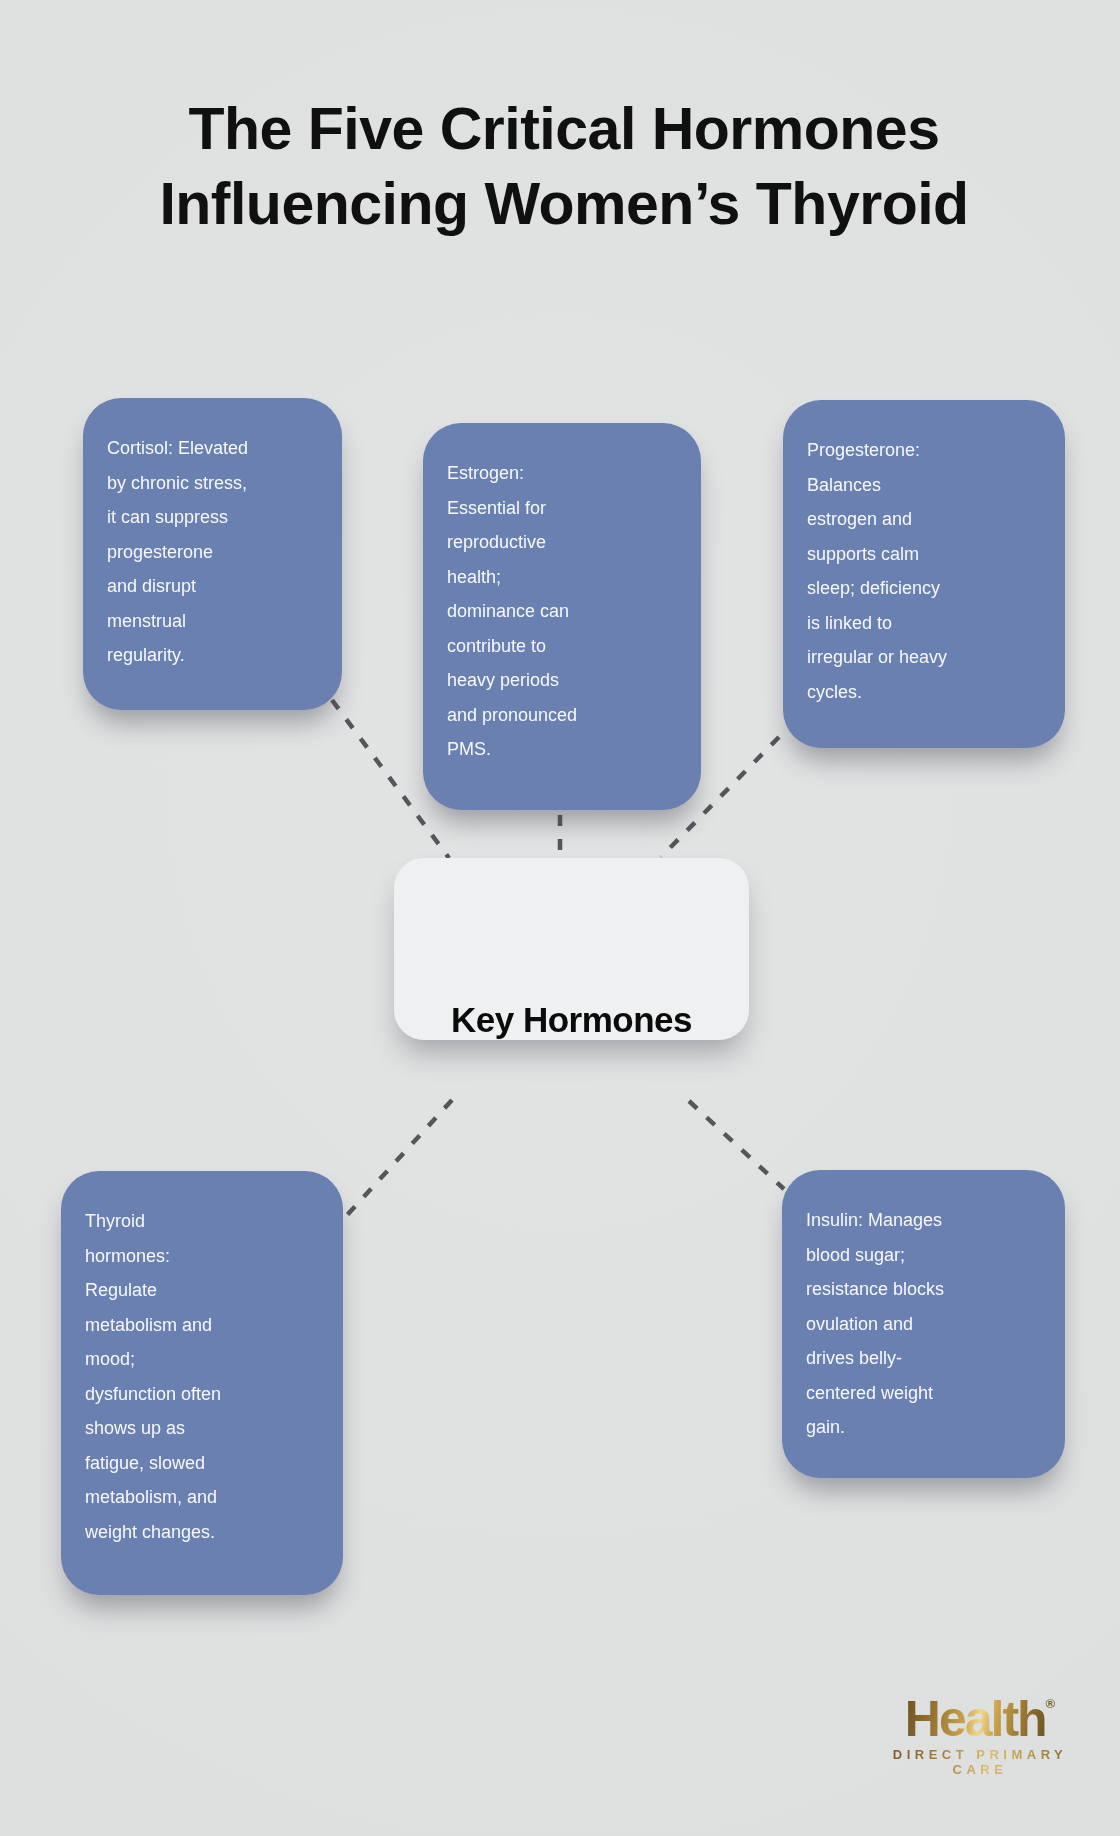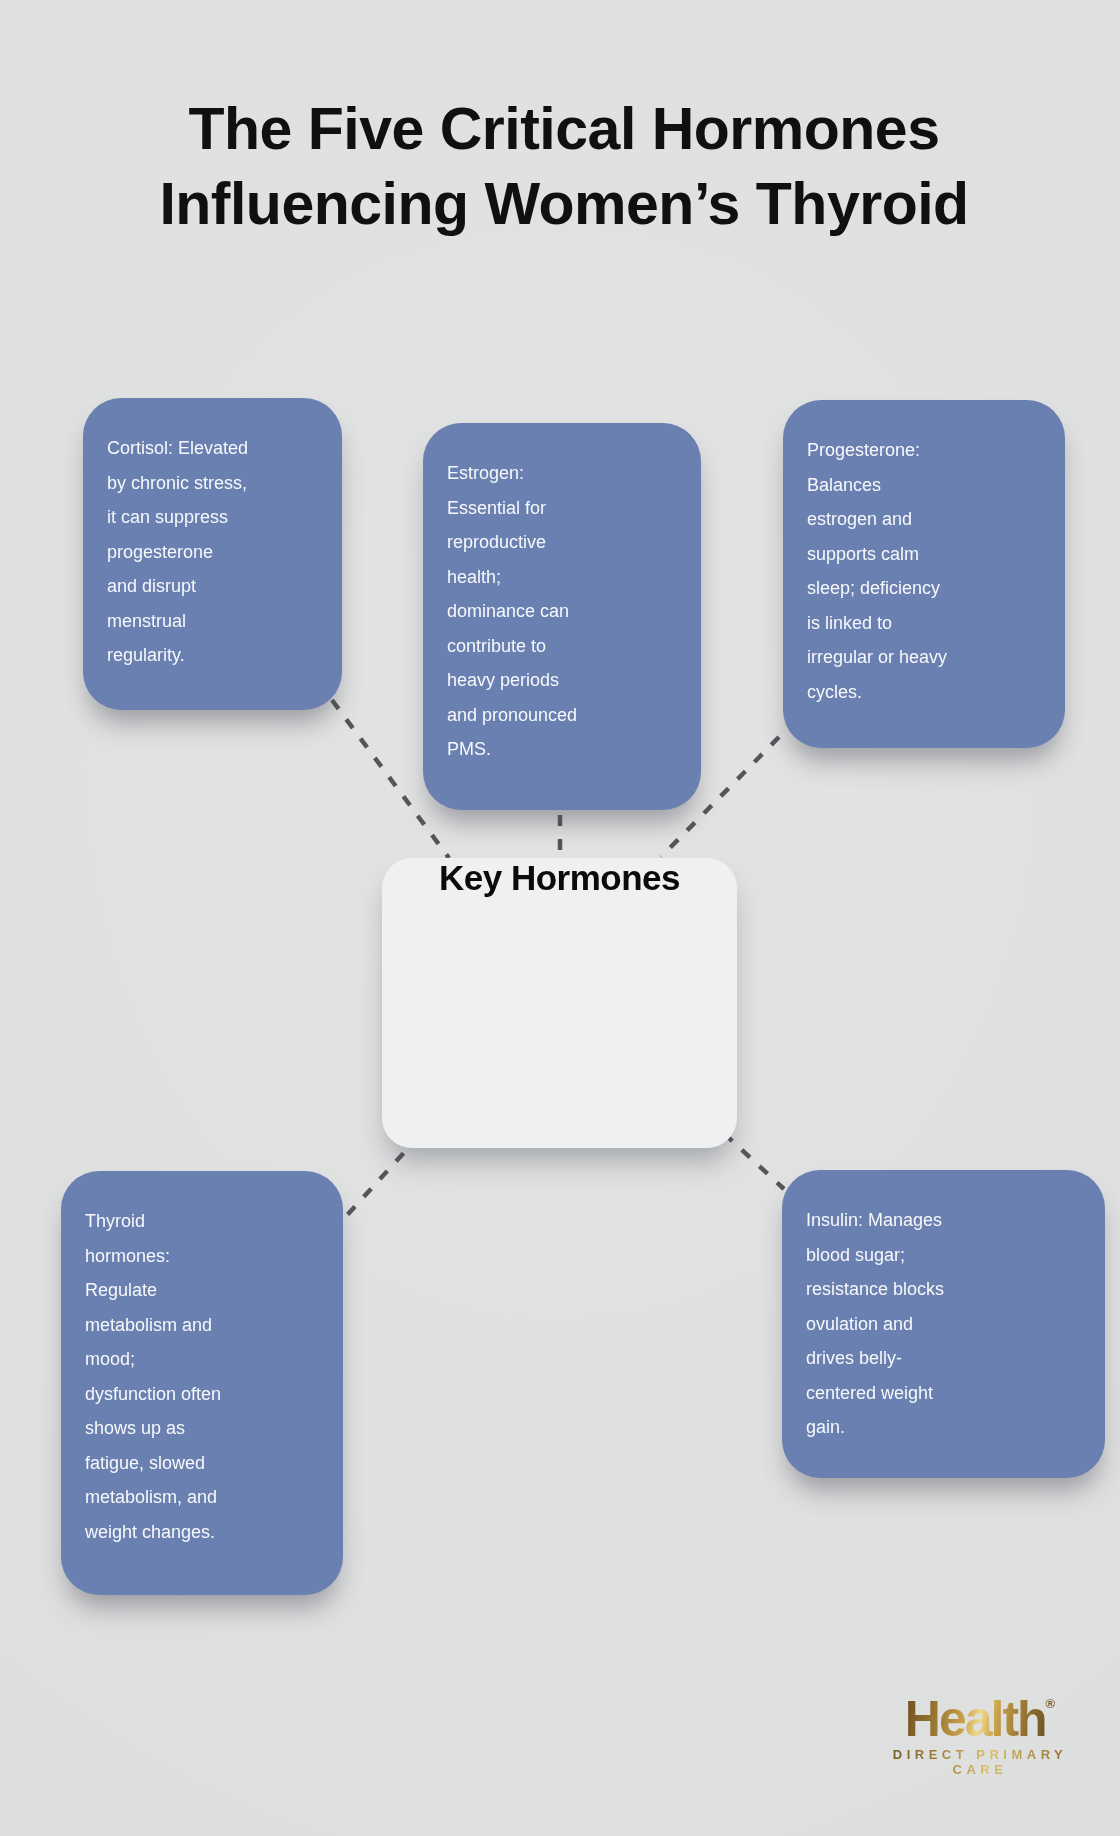--- a/index.html
+++ b/index.html
@@ -26,27 +26,27 @@
     font-size:18px;line-height:34.5px;
     padding:33px 20px 0 24px;
     box-sizing:border-box;
     white-space:pre-line;
     box-shadow:0 18px 26px -6px rgba(70,74,84,0.45);
   }
   #node-cortisol     {left:83px;  top:398px;  width:259px; height:312px;}
   #node-estrogen     {left:423px; top:423px;  width:278px; height:387px;}
   #node-progesterone {left:783px; top:400px;  width:282px; height:348px;}
   #node-thyroid      {left:61px;  top:1171px; width:282px; height:424px;}
-  #node-insulin      {left:782px; top:1170px; width:323px; height:308px;}
+  #node-insulin      {left:782px; top:1170px; width:283px; height:308px;}
   #center-node{
     position:absolute;
-    left:382px;top:858px;width:355px;height:290px;
+    left:394px;top:858px;width:355px;height:182px;
     background:#eef0f2;
     border-radius:30px;
-    display:flex;align-items:flex-start;justify-content:center;
+    display:flex;align-items:flex-end;justify-content:center;
     box-shadow:0 18px 28px -6px rgba(70,74,84,0.40);
   }
   #center-node .center-label{
     font-size:35px;font-weight:700;color:#0b0b0b;letter-spacing:-0.5px;
   }
   .logo{
     position:absolute;left:892px;top:1694px;width:176px;
     text-align:center;
   }
   .logo .brand{

